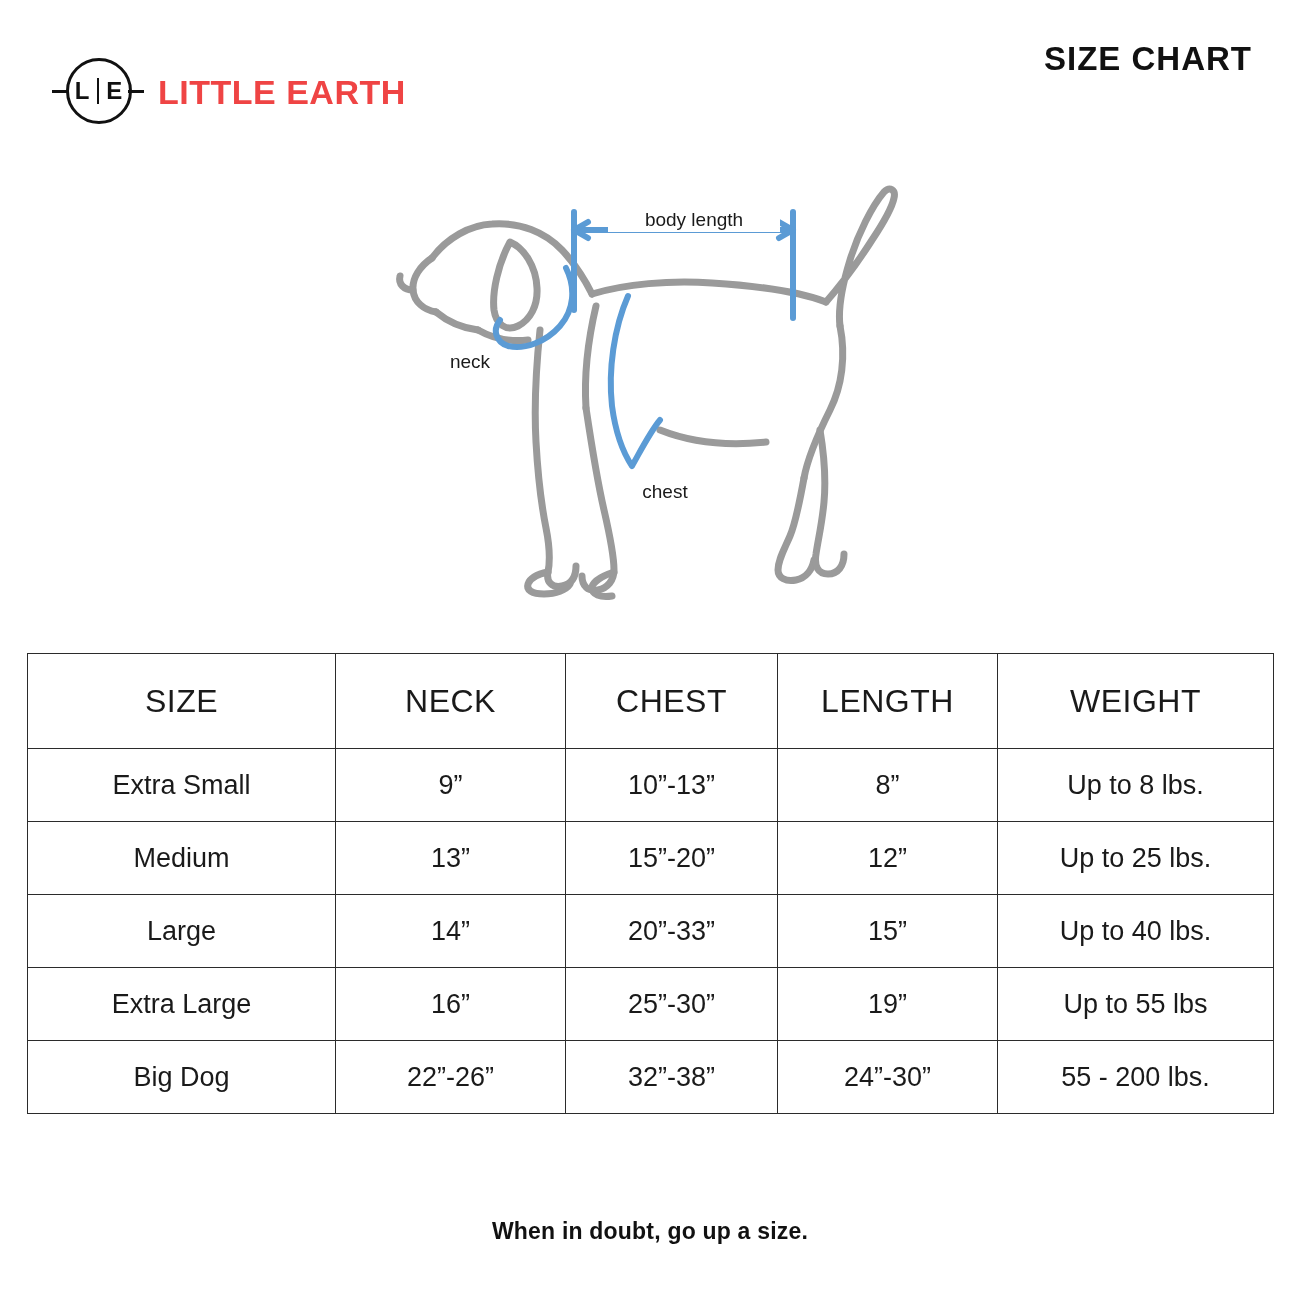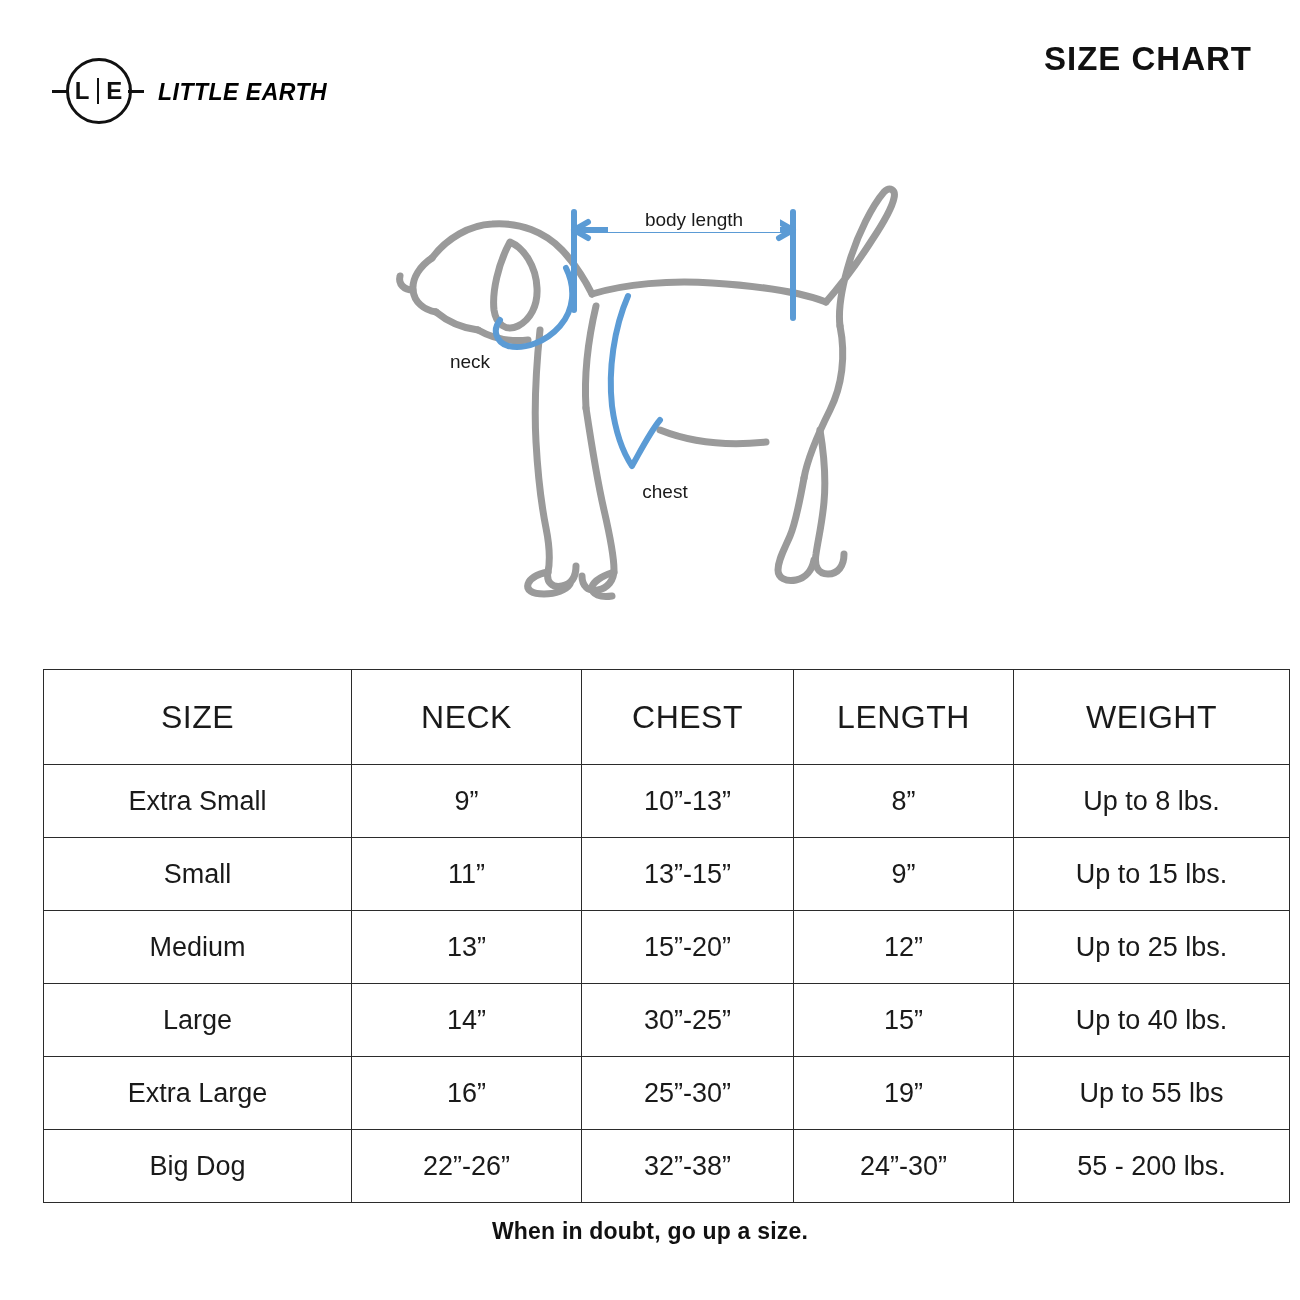--- a/index.html
+++ b/index.html
@@ -80,25 +80,24 @@
   }
   .logo-letters .divider {
     display: inline-block;
     width: 2px;
     height: 26px;
     background: #111;
     margin: 0 7px;
     vertical-align: middle;
   }
   .brand-name {
-    font-size: 23px;
+    font-size: 34px;
     font-weight: bold;
     letter-spacing: 0.5px;
-    color: #000000;
-    font-style: italic;
+    color: #ef4444;
   }
   .title-block {
     position: absolute;
     right: 48px;
     top: 4px;
     text-align: right;
   }
   .title-line1 {
     font-size: 33px;
     font-weight: bold;
@@ -128,24 +127,23 @@
   }
   .diag-label {
     font-family: "Liberation Sans", sans-serif;
     font-size: 19px;
     fill: #1a1a1a;
   }
 
   
   .table-wrap {
     position: absolute;
-    left: 43px;
+    left: 27px;
     top: 653px;
     width: 1246px;
-    margin-top: 16px;
   }
   table.size-table {
     width: 1246px;
     border-collapse: collapse;
     table-layout: fixed;
   }
   table.size-table th,
   table.size-table td {
     border: 1px solid #2b2b2b;
     text-align: center;
@@ -278,37 +276,30 @@
       </thead>
       <tbody>
         <tr>
           <td>Extra Small</td>
           <td>9”</td>
           <td>10”-13”</td>
           <td>8”</td>
           <td>Up to 8 lbs.</td>
         </tr>
         <tr>
-          <td>Small</td>
-          <td>11”</td>
-          <td>13”-15”</td>
-          <td>9”</td>
-          <td>Up to 15 lbs.</td>
-        </tr>
-        <tr>
           <td>Medium</td>
           <td>13”</td>
           <td>15”-20”</td>
           <td>12”</td>
           <td>Up to 25 lbs.</td>
         </tr>
         <tr>
           <td>Large</td>
           <td>14”</td>
-          <td>30”-25”</td>
+          <td>20”-33”</td>
           <td>15”</td>
           <td>Up to 40 lbs.</td>
         </tr>
         <tr>
           <td>Extra Large</td>
           <td>16”</td>
           <td>25”-30”</td>
           <td>19”</td>
           <td>Up to 55 lbs</td>
         </tr>

